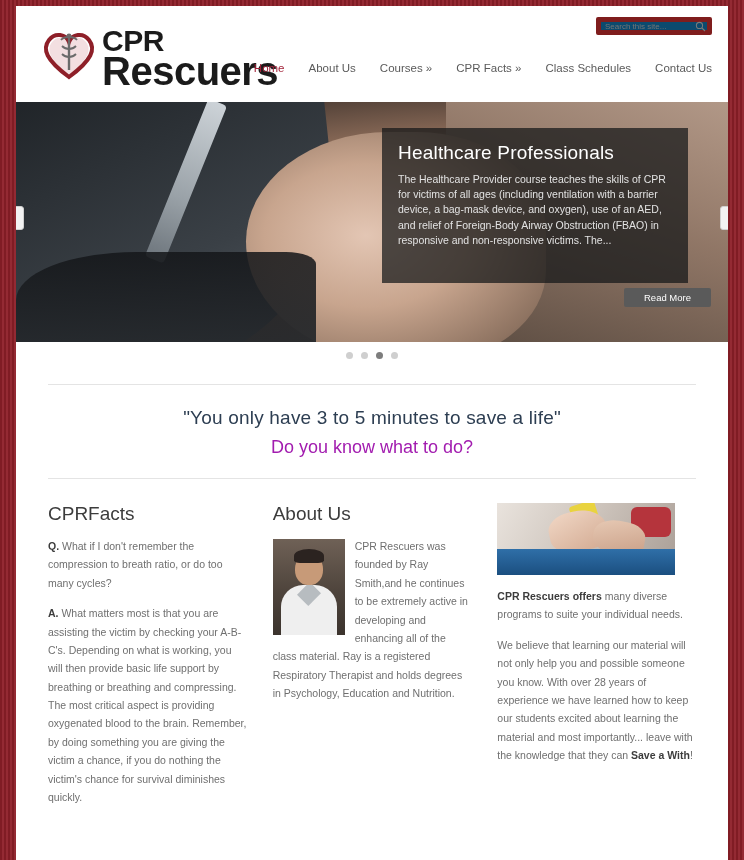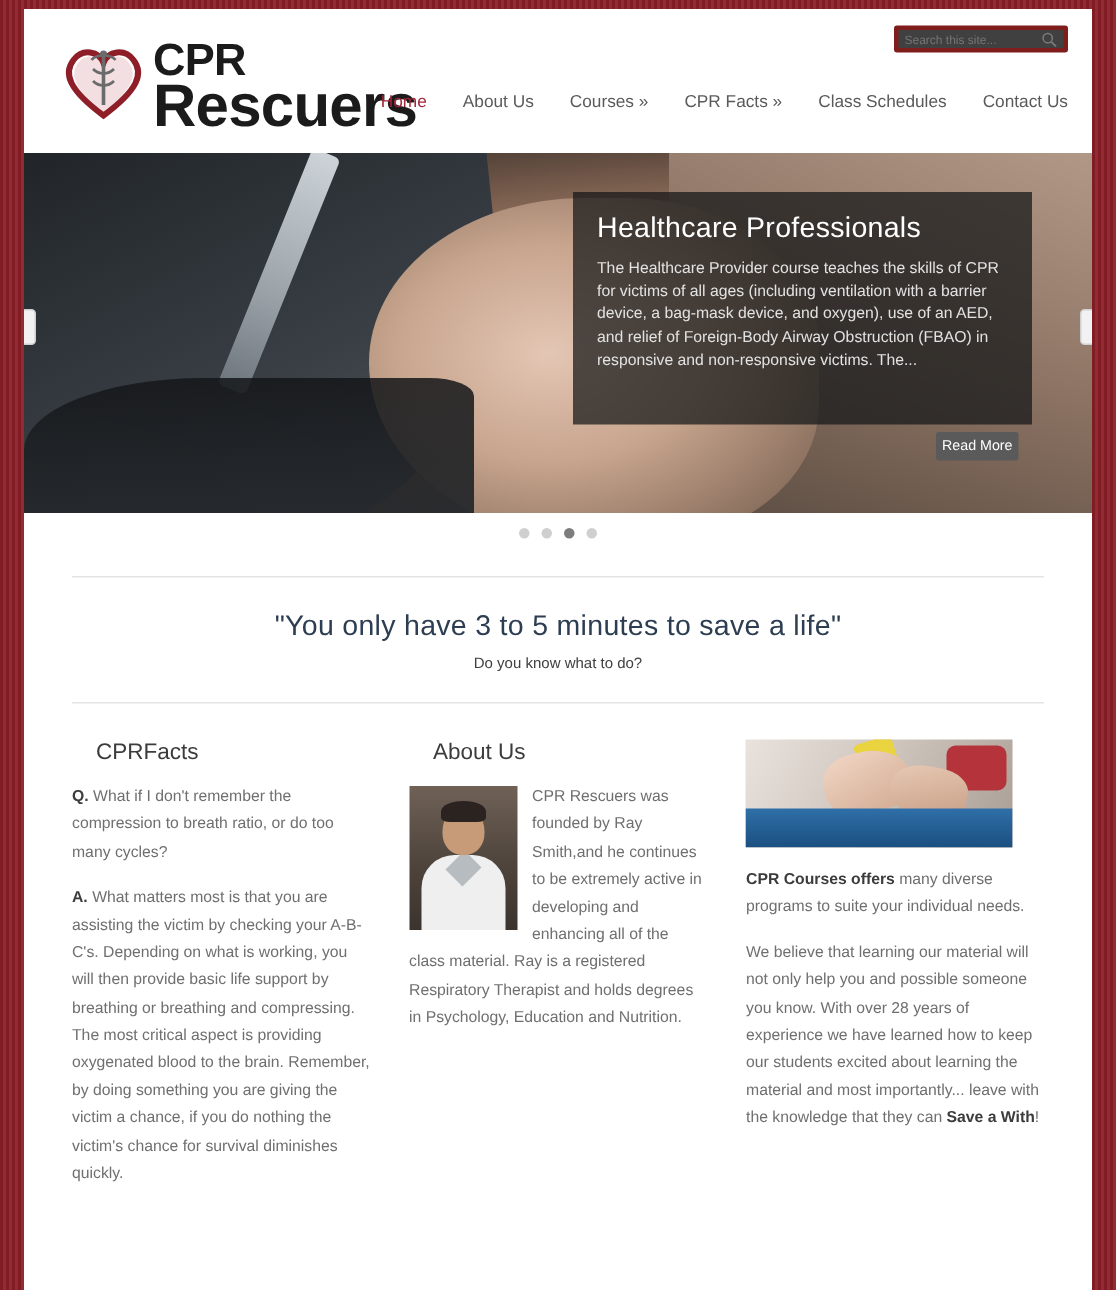--- a/index.html
+++ b/index.html
@@ -29,22 +29,22 @@
   
   .header {
     position: relative;
     height: 96px;
     background: #ffffff;
   }
   .search-box {
     position: absolute;
     right: 16px; top: 11px;
     width: 116px; height: 18px;
-    border: 3px solid #7f1d1d;
-    background: #404040;
+    border: 5px solid #7f1d1d;
+    background: #0c4a6e;
     border-radius: 2px;
     display: flex; align-items: center;
   }
   .search-box input {
     border: 0; outline: 0; background: transparent;
     font-size: 8px; color: #9a9a9a;
     font-family: "Liberation Sans", sans-serif;
     width: 92px; padding: 0 4px;
   }
   .search-icon {
@@ -142,21 +142,21 @@
     margin: 0;
     font-size: 10.5px; line-height: 1.45;
     color: #e2e2e2;
   }
   .read-more {
     position: absolute;
     left: 608px; top: 186px;
     background: #5a5a5a;
     color: #ffffff;
     font-size: 9.5px;
-    padding: 4px 4px;
+    padding: 4px 20px;
     border-radius: 2px;
   }
   .arrow {
     position: absolute;
     top: 104px;
     width: 24px; height: 24px;
     background: #f2f2f2;
     border: 1px solid #d0d0d0;
     border-radius: 3px;
     display: flex; align-items: center; justify-content: center;
@@ -186,34 +186,34 @@
     padding: 22px 0 20px 0;
     text-align: center;
   }
   .tagline {
     font-size: 19px;
     color: #2d3e52;
     letter-spacing: 0.2px;
   }
   .tagline-sub {
     margin-top: 8px;
-    font-size: 10px;
-    color: #404040;
+    font-size: 18px;
+    color: #a21caf;
   }
 
   
   .cols {
     display: flex;
     gap: 26px;
     padding: 24px 32px 0 32px;
   }
   .col { width: 200px; }
   .col h3 {
-    margin: 0 0 12px 16px;
-    font-size: 15px;
+    margin: 0 0 12px 0;
+    font-size: 19px;
     font-weight: normal;
     color: #3c3c3c;
   }
   .col p {
     margin: 0 0 12px 0;
     font-size: 10.5px;
     line-height: 1.75;
     color: #6f6f6f;
   }
   .q { color: #8b2a3c; }
@@ -384,21 +384,21 @@
 
     <div class="col">
       <div class="course-photo">
         <span class="cp-red"></span>
         <span class="cp-yellow"></span>
         <span class="cp-hand1"></span>
         <span class="cp-hand2"></span>
         <span class="cp-blue"></span>
       </div>
       <p>
-        <strong>CPR Courses offers</strong><span> many diverse programs to suite your individual needs.</span>
+        <strong>CPR Rescuers offers</strong><span> many diverse programs to suite your individual needs.</span>
       </p>
       <p>
         <span>We believe that learning our material will not only help you and possible someone you know. With over 28 years of experience we have learned how to keep our students excited about learning the material and most importantly... leave with the knowledge that they can </span><strong>Save a With</strong><span>!</span>
       </p>
     </div>
 
   </div>
 </div>
 
 </body></html>

